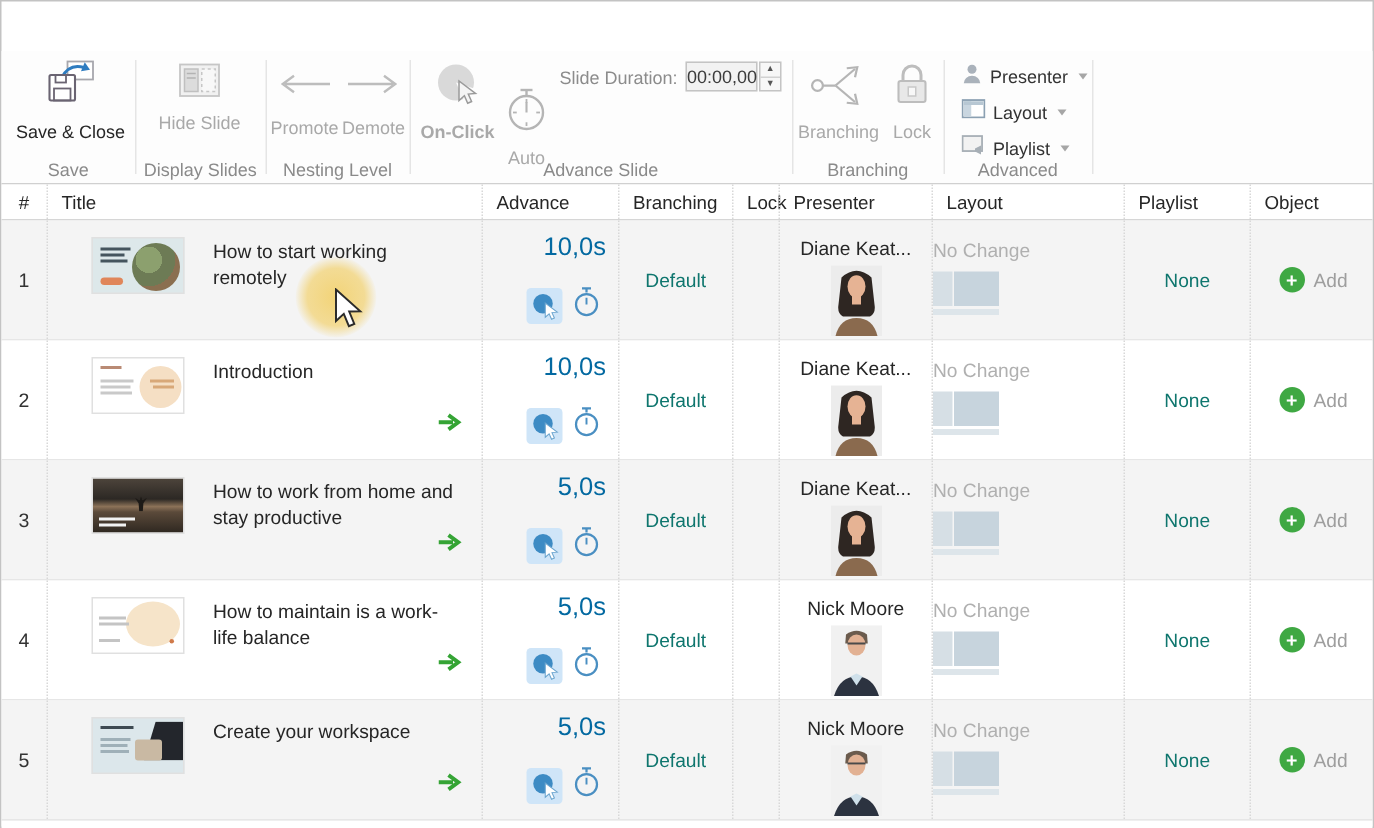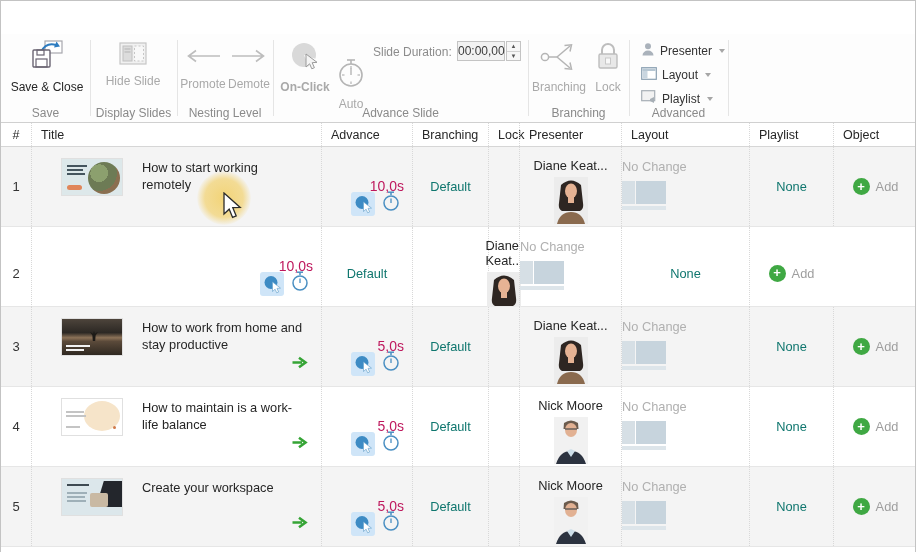--- a/index.html
+++ b/index.html
@@ -39,21 +39,21 @@
   .thead .cnum { justify-content:center; padding-left:0; }
   .cell { border-left:1px dotted #d8d8d8; position:relative; min-width:0; }
   .cell:first-child { border-left:none; }
   .brow { height:80px; border-bottom:1px solid #e6e6e6; }
   .brow.gray { background:#f4f4f4; }
   .brow.white { background:#fff; }
   .cnum { display:flex; align-items:center; justify-content:center; font-size:13px; color:#333; }
   .thumb { position:absolute; left:29px; top:11px; width:62px; height:38px; border:1px solid #e0e0e0; overflow:hidden; }
   .ttext { position:absolute; left:110px; top:12px; right:16px; font-size:12.8px; color:#262626; line-height:1.35; }
   .garrow { position:absolute; right:13px; bottom:13px; }
-  .time { position:absolute; top:31px; right:8px; font-size:14px; color:#be185d; }
+  .time { position:absolute; top:8px; right:8px; font-size:17px; color:#0369a1; }
   .advicons { position:absolute; top:44px; right:12px; display:flex; align-items:center; gap:7px; }
   .chip { width:24px; height:24px; background:#cfe5f8; border-radius:3px; display:flex; align-items:center; justify-content:center; }
   .muted { color:#0f766e; font-size:12.8px; }
   .ccenter { display:flex; align-items:center; justify-content:center; }
   .cpres { display:flex; flex-direction:column; align-items:center; }
   .pname { margin-top:11px; font-size:12.8px; color:#262626; }
   .avatar { margin-top:4px; width:34px; height:47px; background:#efefef; overflow:hidden; }
   .clayout { display:flex; flex-direction:column; }
   .nochange { margin-top:12px; font-size:12.8px; color:#b0b0b0; }
   .lglyph { margin-top:7px; width:44px; }
@@ -333,20 +333,35 @@
         <span class="addbtn">
             <span class="plus">+</span>
             <span class="addtxt">Add</span>
           </span>
       </div>
     </div>
 
     <div class="trow brow white">
       <div class="cell cnum">2</div>
       <div class="cell">
+        <div class="thumb t2">
+            <div class="h"></div>
+            <div class="l1"></div>
+            <div class="l2"></div>
+            <div class="l3"></div>
+            <div class="blob"></div>
+            <div class="bl1"></div>
+            <div class="bl2"></div>
+          </div>
+        <div class="ttext">Introduction</div>
+        <span class="garrow"><svg width="17" height="13" viewBox="0 0 17 13">
+              <path d="M1.5 6.5 H11 M8 1.8 L14.5 6.5 L8 11.2" fill="none" stroke="#35a435" stroke-width="2.6"></path>
+            </svg></span>
+      </div>
+      <div class="cell">
         <div class="time">10,0s</div>
         <div class="advicons">
           <span class="chip">
               <svg width="20" height="20" viewBox="0 0 20 20">
                 <circle cx="9" cy="8.5" r="6.5" fill="#3d8bc4"></circle>
                 <path d="M10.5 8 v9.5 l2.6-2.3 1.6 3.6 1.9-0.8 -1.6-3.6 3.5-0.3 z" fill="#fff" stroke="#6da6cf" stroke-width="0.7"></path>
               </svg>
             </span>
           <span><svg width="18" height="21" viewBox="0 0 18 21">
                 <line x1="6" y1="1.2" x2="12" y2="1.2" stroke="#4a8fc2" stroke-width="1.5"></line>

